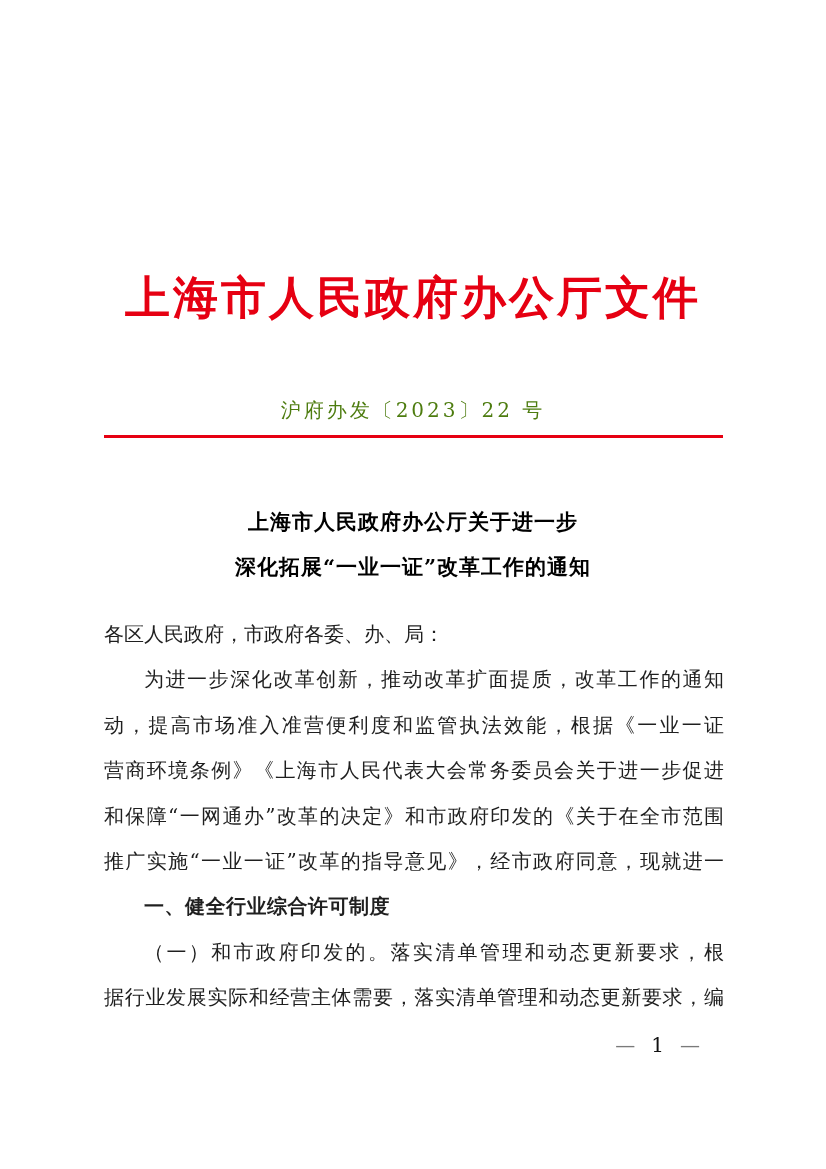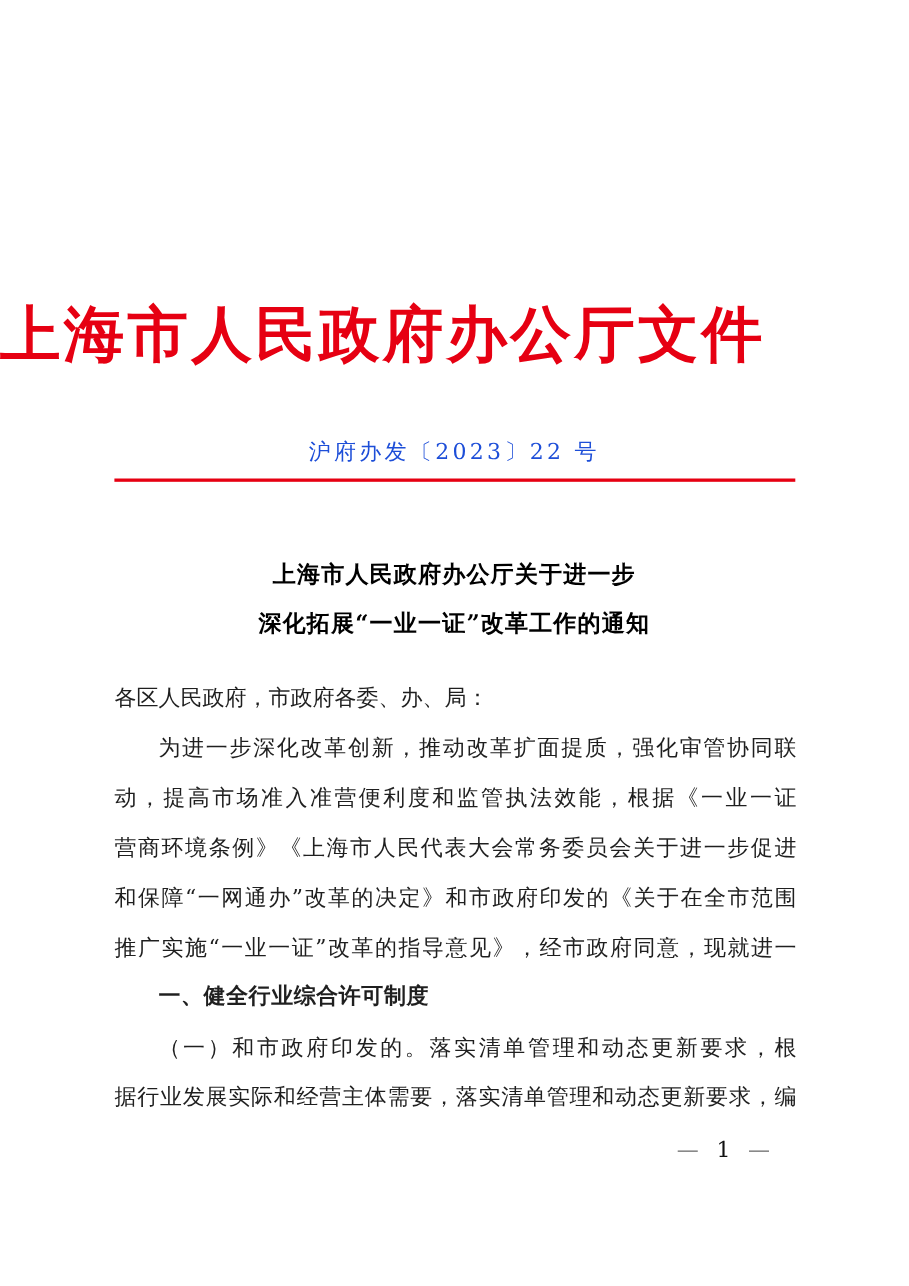--- a/index.html
+++ b/index.html
@@ -11,37 +11,37 @@
     background: #ffffff;
     overflow: hidden;
     font-family: "DejaVu Serif", "Liberation Serif", serif;
     color: #1a1a1a;
   }
   .header-title {
     position: absolute;
     top: 268px;
     left: 0;
     width: 100%;
-    text-align: left;
-    font-size: 55px;
+    text-align: center;
+    font-size: 45px;
     font-weight: bold;
     letter-spacing: 3px;
     color: #e60012;
     font-family: Liberation Sans, sans-serif;
     white-space: nowrap;
   }
   .doc-number {
     position: absolute;
     top: 397px;
     left: 0;
     width: 100%;
     text-align: center;
     font-size: 20px;
     letter-spacing: 3px;
-    color: #1d4ed8;
+    color: #4d7c0f;
     white-space: nowrap;
   }
   .red-divider {
     position: absolute;
     top: 435px;
     left: 104px;
     width: 619px;
     height: 3px;
     background: #e60012;
   }
@@ -108,21 +108,21 @@
 
   <div class="red-divider"></div>
 
   <div class="doc-title">
     <div>上海市人民政府办公厅关于进一步</div>
     <div>深化拓展“一业一证”改革工作的通知</div>
   </div>
 
   <div class="body-block">
     <div class="body-line">各区人民政府，市政府各委、办、局：</div>
-    <div class="body-line indent stretch">为进一步深化改革创新，推动改革扩面提质，强化审管协同联</div>
+    <div class="body-line indent stretch">为进一步深化改革创新，推动改革扩面提质，改革工作的通知</div>
     <div class="body-line stretch">动，提高市场准入准营便利度和监管执法效能，根据《一业一证</div>
     <div class="body-line stretch">营商环境条例》《上海市人民代表大会常务委员会关于进一步促进</div>
     <div class="body-line stretch">和保障“一网通办”改革的决定》和市政府印发的《关于在全市范围</div>
     <div class="body-line stretch">推广实施“一业一证”改革的指导意见》，经市政府同意，现就进一</div>
     <div class="body-line indent section-head">一、健全行业综合许可制度</div>
     <div class="body-line indent stretch">（一）和市政府印发的。落实清单管理和动态更新要求，根</div>
     <div class="body-line stretch">据行业发展实际和经营主体需要，落实清单管理和动态更新要求，编</div>
   </div>
 
   <div class="page-footer">

